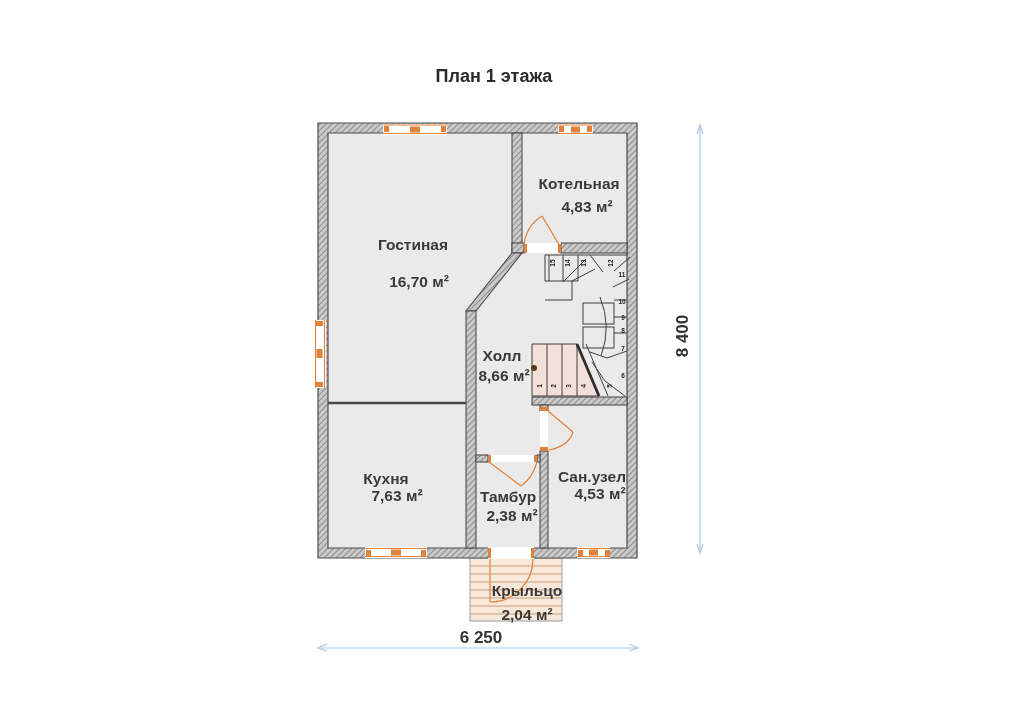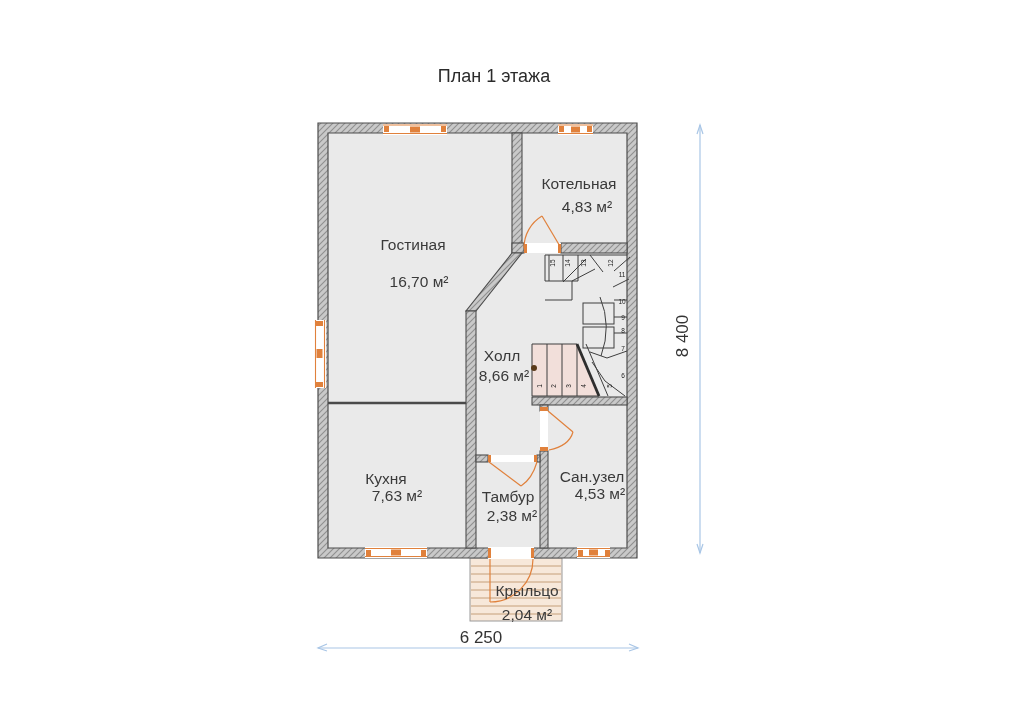--- a/index.html
+++ b/index.html
@@ -1,17 +1,17 @@
 <!DOCTYPE html>
 <html><head>
 <meta charset="utf-8">
 <style>
   html,body{margin:0;padding:0;background:#fff;}
   .canvas{position:relative;width:1024px;height:724px;background:#fff;overflow:hidden;
-          font-family:"Liberation Sans", sans-serif;}
+          font-family:"Liberation Sans", sans-serif;font-weight:bold;}
   svg text{font-family:"Liberation Sans", sans-serif;fill:#333;}
   .room-name{font-size:15.5px;fill:#3a3a3a;}
   .room-area{font-size:15.5px;fill:#3a3a3a;}
   .dim-text{font-size:17px;fill:#333;}
   .title-text{font-size:18px;fill:#2b2b2b;}
   .step-num{font-size:6.5px;fill:#222;}
   .thinline{stroke:#3f3f3f;stroke-width:1;fill:none;}
 </style>
 </head>
 <body>

